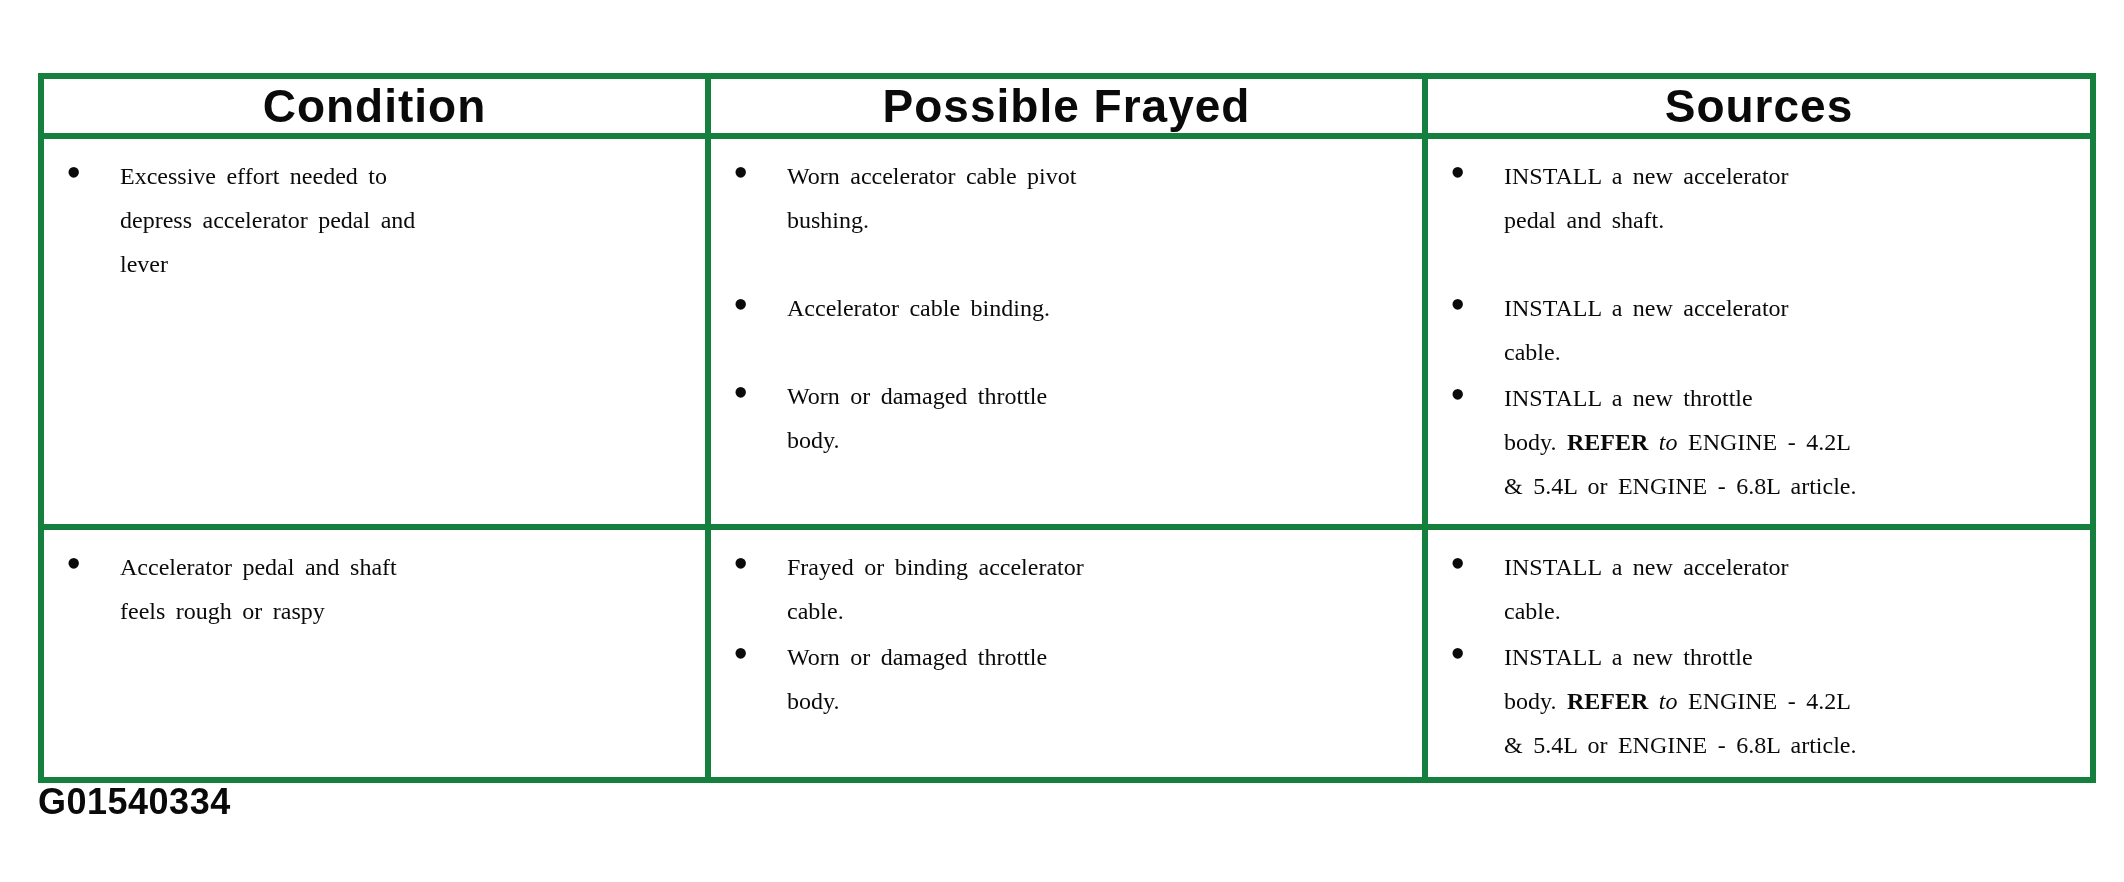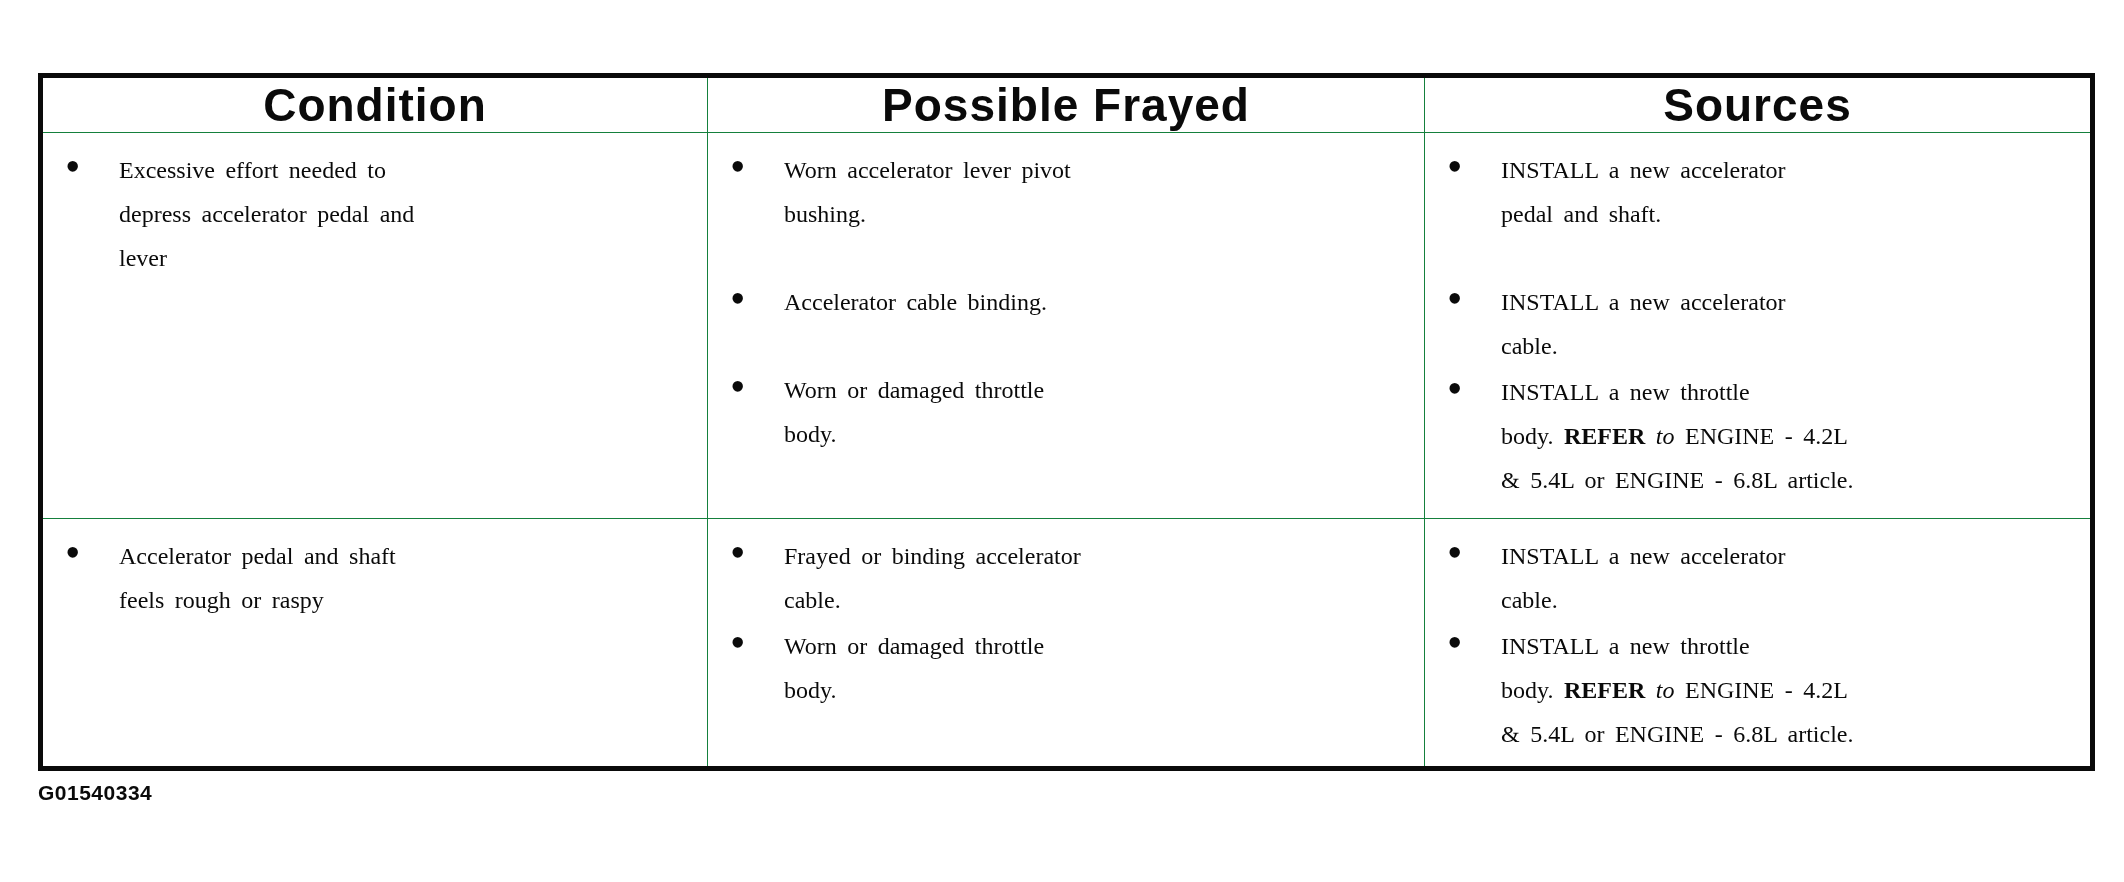--- a/index.html
+++ b/index.html
@@ -24,21 +24,21 @@
     top: 73px;
     width: 2052px;
   }
   table.diag {
     width: 100%;
     border-collapse: collapse;
     table-layout: fixed;
     border: 5px solid #0a0a0a;
   }
   table.diag th, table.diag td {
-    border: 1px solid #15803d;
+    border: 6px solid #15803d;
   }
   table.diag th {
     height: 52px;
     vertical-align: middle;
     text-align: center;
     font-family: "Liberation Sans", sans-serif;
     font-weight: bold;
     font-size: 46px;
     letter-spacing: 1px;
     padding: 0;
@@ -69,21 +69,21 @@
     white-space: nowrap;
   }
   .b { font-weight: bold; }
   .i { font-style: italic; margin-top: 43px; }
   .caption {
     position: absolute;
     left: 38px;
     top: 781px;
     font-family: "Liberation Sans", sans-serif;
     font-weight: bold;
-    font-size: 21px;
+    font-size: 36px;
     letter-spacing: 0.5px;
   }
 </style>
 </head>
 <body>
 
 <div class="page">
 
   <div class="table-wrap">
     <table class="diag">
@@ -108,21 +108,21 @@
                   <div class="line"><span>Excessive effort needed to</span></div>
                   <div class="line"><span>depress accelerator pedal and</span></div>
                   <div class="line"><span>lever</span></div>
                 </div>
               </div>
             </td>
             <td>
               <div class="item">
                 <span class="bullet">•</span>
                 <div>
-                  <div class="line"><span>Worn accelerator lever pivot</span></div>
+                  <div class="line"><span>Worn accelerator cable pivot</span></div>
                   <div class="line"><span>bushing.</span></div>
                 </div>
               </div>
               <div class="item gap">
                 <span class="bullet">•</span>
                 <div>
                   <div class="line"><span>Accelerator cable binding.</span></div>
                 </div>
               </div>
               <div class="item gap">

